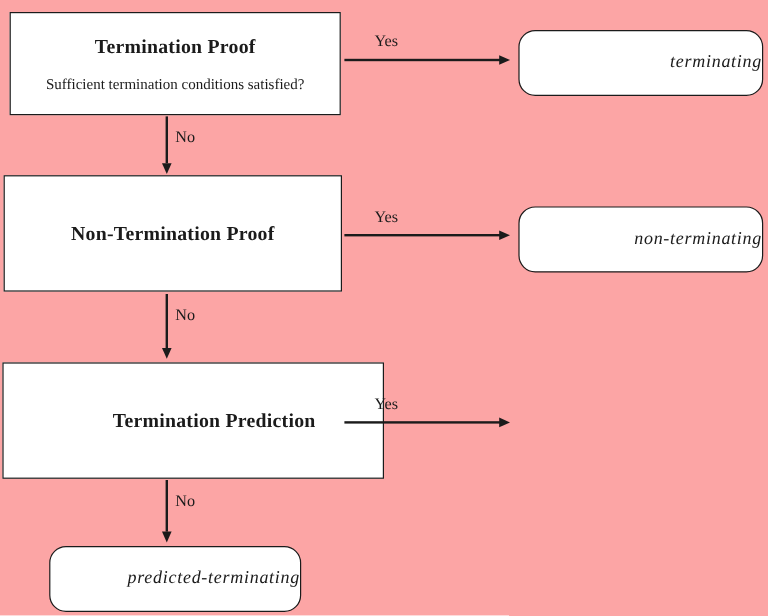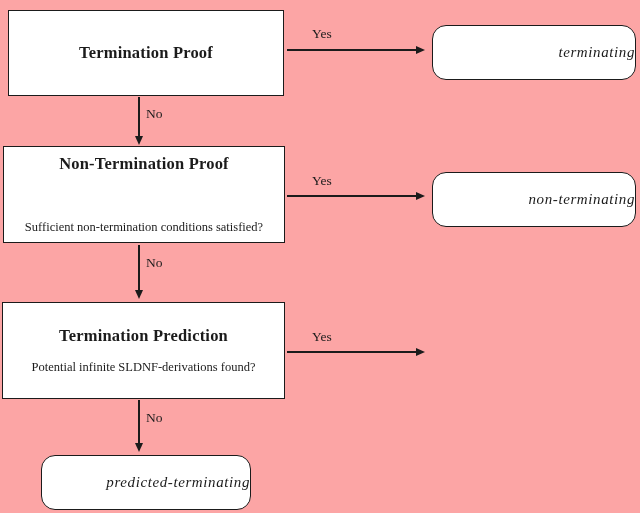--- a/index.html
+++ b/index.html
@@ -68,50 +68,49 @@
   }
   .lbl.yes { width: 40px; text-align: left; }
 </style>
 </head>
 <body>
 
 <div id="figure">
 
   <div class="dbox" style="left:8px; top:10px; width:274px; height:84px;">
     <div class="title">Termination Proof</div>
+    <div class="question">Sufficient termination conditions satisfied?</div>
   </div>
   <div class="hline" style="left:287px; top:49px; width:130px;"></div>
   <div class="head-right" style="left:416px; top:46px;"></div>
   <div class="lbl yes" style="left:312px; top:26px;">Yes</div>
   <div class="tbox" style="left:432px; top:25px; width:202px; height:53px;">
     <span>terminating</span>
   </div>
 
   <div class="vline" style="left:138px; top:97px; height:39px;"></div>
   <div class="head-down" style="left:135px; top:136px;"></div>
   <div class="lbl" style="left:146px; top:106px;">No</div>
 
   <div class="dbox" style="left:3px; top:146px; width:280px; height:95px;gap:46px;">
     <div class="title">Non-Termination Proof</div>
-    <div class="question">Sufficient non-termination conditions satisfied?</div>
   </div>
   <div class="hline" style="left:287px; top:195px; width:130px;"></div>
   <div class="head-right" style="left:416px; top:192px;"></div>
   <div class="lbl yes" style="left:312px; top:173px;">Yes</div>
   <div class="tbox" style="left:432px; top:172px; width:202px; height:53px;">
     <span>non-terminating</span>
   </div>
 
   <div class="vline" style="left:138px; top:245px; height:45px;"></div>
   <div class="head-down" style="left:135px; top:290px;"></div>
   <div class="lbl" style="left:146px; top:255px;">No</div>
 
-  <div class="dbox" style="left:2px; top:302px; width:281px; height:95px;">
+  <div class="dbox" style="left:2px; top:302px; width:281px; height:95px;padding-left:35px;">
     <div class="title">Termination Prediction</div>
-    <div class="question">Potential infinite SLDNF-derivations found?</div>
   </div>
   <div class="hline" style="left:287px; top:351px; width:130px;"></div>
   <div class="head-right" style="left:416px; top:348px;"></div>
   <div class="lbl yes" style="left:312px; top:329px;">Yes</div>
 
   <div class="vline" style="left:138px; top:400px; height:43px;"></div>
   <div class="head-down" style="left:135px; top:443px;"></div>
   <div class="lbl" style="left:146px; top:410px;">No</div>
 
   <div class="tbox" style="left:41px; top:455px; width:208px; height:53px;">

